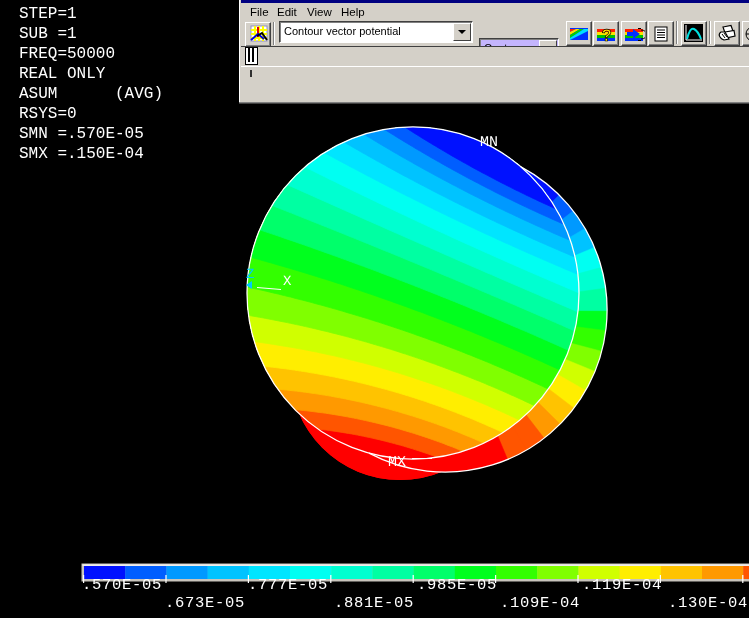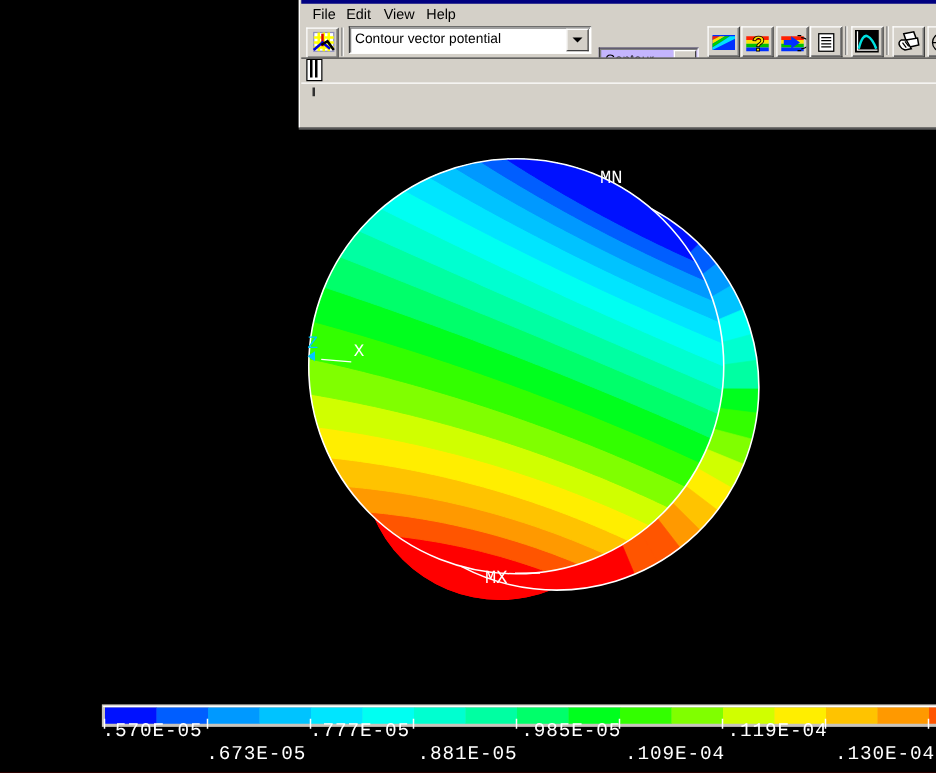--- a/index.html
+++ b/index.html
@@ -262,13 +262,21 @@
         <path d="M9 8 L18 6.5 L19 12 L10 14 Z" fill="#ffffff" stroke="#000000" stroke-width="1.2"></path>
         <path d="M5 8 q-3 2 -1 5 q1 2 4 3 l5 -1 l-4 -7 Z" fill="#ffffff" stroke="#000000" stroke-width="1.2"></path>
         <path d="M6 10 l3 4 M8 9 l3 4" stroke="#000000" fill="none"></path>
       </svg>
     </div><div style="position:absolute;left:742px;top:21px;width:7px;height:23px;background:#d4d0c8;border-top:1px solid #ffffff;border-left:1px solid #ffffff;border-right:1px solid #404040;border-bottom:1px solid #404040;box-shadow:inset -1px -1px 0 #808080;">
       <svg width="10" height="21" viewBox="0 0 10 21" style="position:absolute;left:1px;top:2px">
         <circle cx="9" cy="10" r="7" fill="#d4d0c8" stroke="#000000"></circle>
         <path d="M2 10 h14 M9 3 v14" stroke="#000000"></path>
       </svg>
     </div><div style="position:absolute;left:241px;top:46px;width:508px;height:19px;background:#d4d0c8;border-top:1px solid #404040;border-bottom:1px solid #ffffff;"></div><div style="position:absolute;left:245px;top:47px;width:11px;height:16px;background:#ffffff;border:1px solid #000000;"></div><div style="position:absolute;left:248px;top:48px;width:2px;height:14px;background:#000000;"></div><div style="position:absolute;left:252px;top:48px;width:2px;height:14px;background:#000000;"></div><div style="position:absolute;left:250px;top:70px;width:2px;height:7px;background:#303030;"></div>
+<pre style="position:absolute;left:19px;top:4.2px;margin:0;font:16px 'Liberation Mono',monospace;line-height:20px;color:#ffffff;">STEP=1
+SUB =1
+FREQ=50000
+REAL ONLY
+ASUM      (AVG)
+RSYS=0
+SMN =.570E-05
+SMX =.150E-04</pre>
 <div style="position:absolute;left:82px;top:575.5px;font:15.5px 'Liberation Mono',monospace;color:#fff;letter-spacing:0.7px;">.570E-05</div><div style="position:absolute;left:248px;top:575.5px;font:15.5px 'Liberation Mono',monospace;color:#fff;letter-spacing:0.7px;">.777E-05</div><div style="position:absolute;left:417px;top:575.5px;font:15.5px 'Liberation Mono',monospace;color:#fff;letter-spacing:0.7px;">.985E-05</div><div style="position:absolute;left:582px;top:575.5px;font:15.5px 'Liberation Mono',monospace;color:#fff;letter-spacing:0.7px;">.119E-04</div><div style="position:absolute;left:165px;top:593.5px;font:15.5px 'Liberation Mono',monospace;color:#fff;letter-spacing:0.7px;">.673E-05</div><div style="position:absolute;left:334px;top:593.5px;font:15.5px 'Liberation Mono',monospace;color:#fff;letter-spacing:0.7px;">.881E-05</div><div style="position:absolute;left:500px;top:593.5px;font:15.5px 'Liberation Mono',monospace;color:#fff;letter-spacing:0.7px;">.109E-04</div><div style="position:absolute;left:668px;top:593.5px;font:15.5px 'Liberation Mono',monospace;color:#fff;letter-spacing:0.7px;">.130E-04</div>
 </div>
 </body></html>

